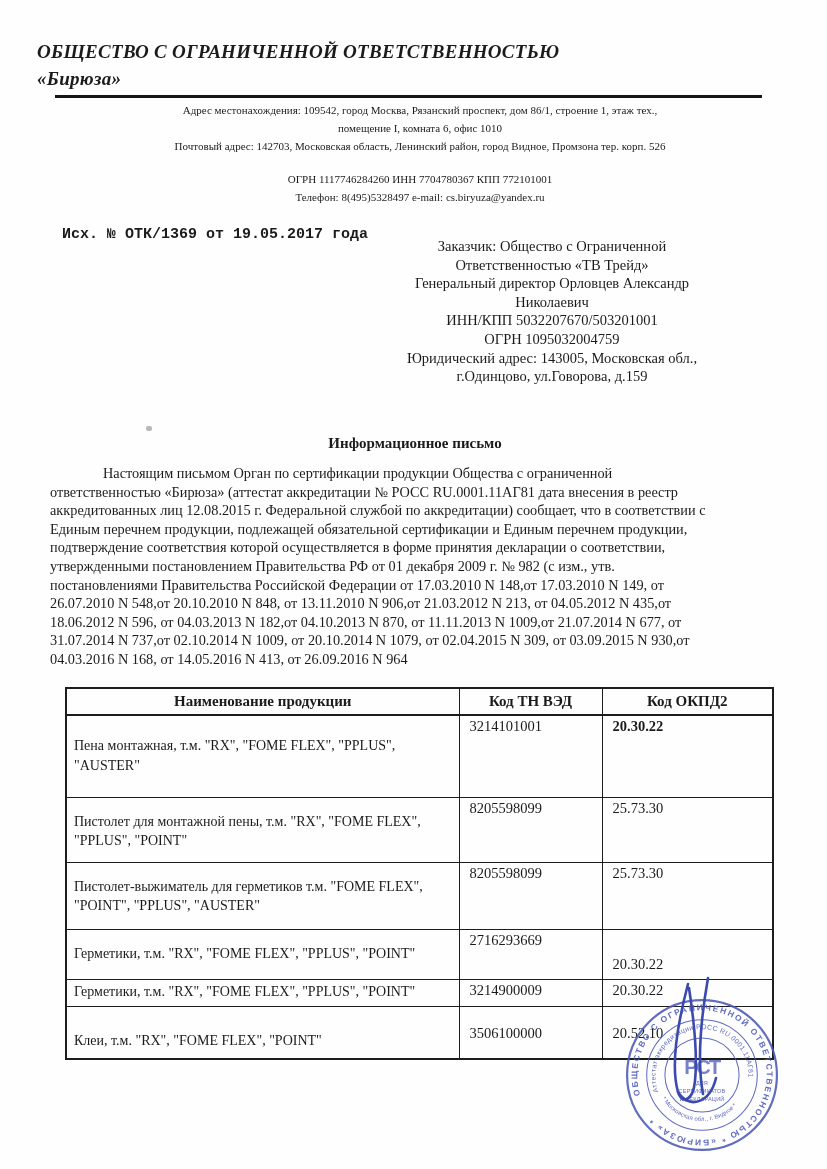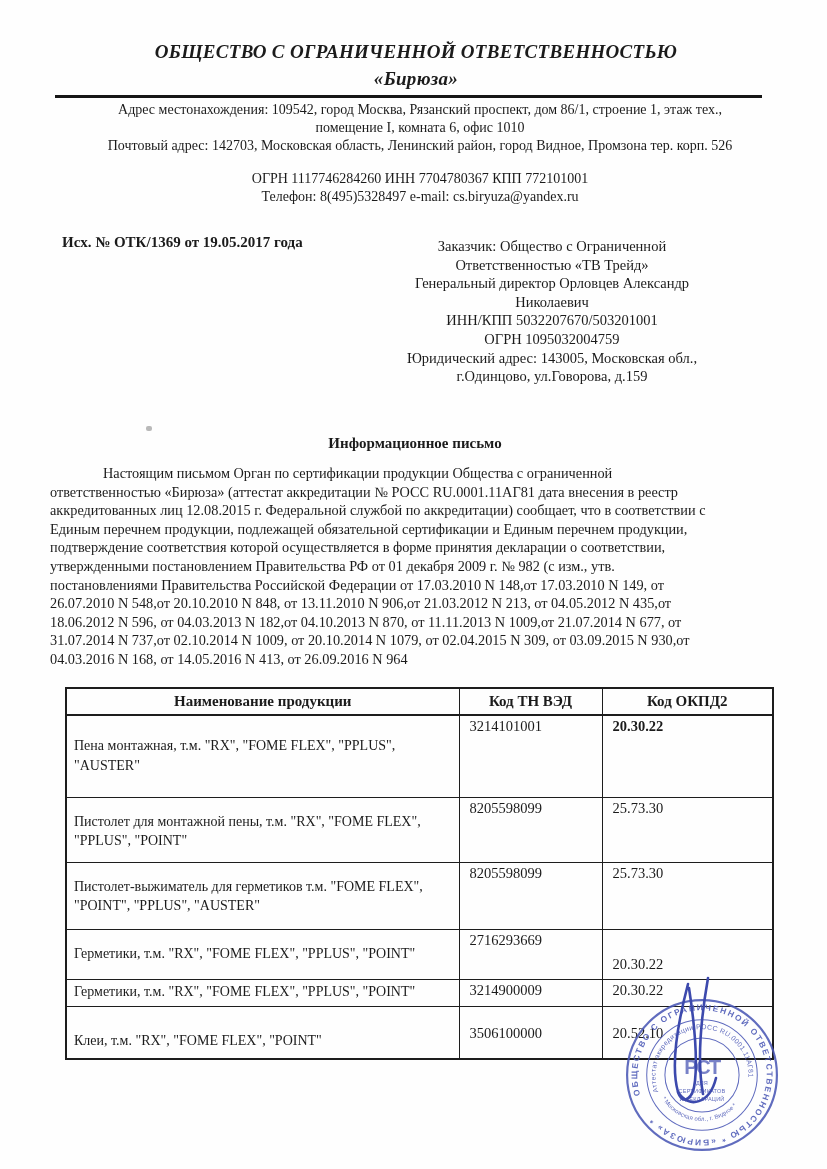--- a/index.html
+++ b/index.html
@@ -3,27 +3,27 @@
 <meta charset="utf-8">
 <style>
   html,body{margin:0;padding:0;}
   body{
     width:827px;height:1169px;position:relative;overflow:hidden;
     background:#fefefe;color:#1b1b1b;
     font-family:"Liberation Serif","DejaVu Serif",serif;
   }
   .abs{position:absolute;}
   
-  #company{top:38px;left:46px;width:740px;text-align:center;
+  #company{top:38px;left:37px;width:740px;
     font-size:19px;font-weight:bold;font-style:italic;line-height:27px;letter-spacing:.3px;}
   #rule{top:95px;left:55px;width:707px;height:3px;background:#161616;}
-  #addresses{top:101px;left:50px;width:740px;text-align:center;font-size:14px;line-height:18px;}
+  #addresses{top:101px;left:50px;width:740px;text-align:center;font-size:11px;line-height:18px;}
   #org-ids{margin-top:15px;}
   
-  #outgoing-ref{top:234px;left:62px;font-size:15px;font-weight:bold;}
+  #outgoing-ref{top:226px;left:62px;font-size:15px;font-weight:bold;font-family:Liberation Mono, monospace;}
   #customer{top:237px;right:60px;width:430px;text-align:center;font-size:14.5px;line-height:18.6px;}
   
   #letter-title{top:411px;left:45px;width:740px;text-align:center;font-size:15px;font-weight:bold;margin-top:24px;}
   #body-text{top:464px;left:50px;width:740px;font-size:14.3px;line-height:18.6px;}
   #body-text .bline{white-space:nowrap;}
   #body-text .bline:first-child{padding-left:53px;}
   
   #product-table{top:687px;left:65px;width:707px;border-collapse:collapse;table-layout:fixed;
     font-size:14.5px;}
   #product-table,#product-table th,#product-table td{border:1.5px solid #1d1d1d;}

